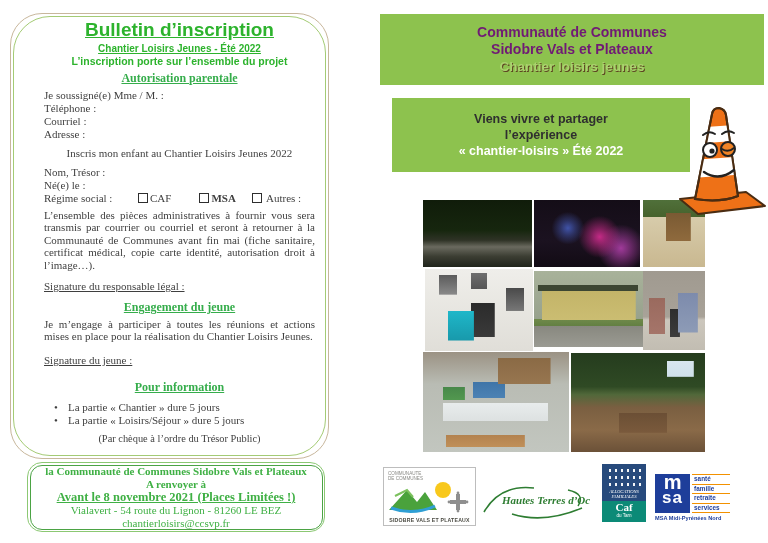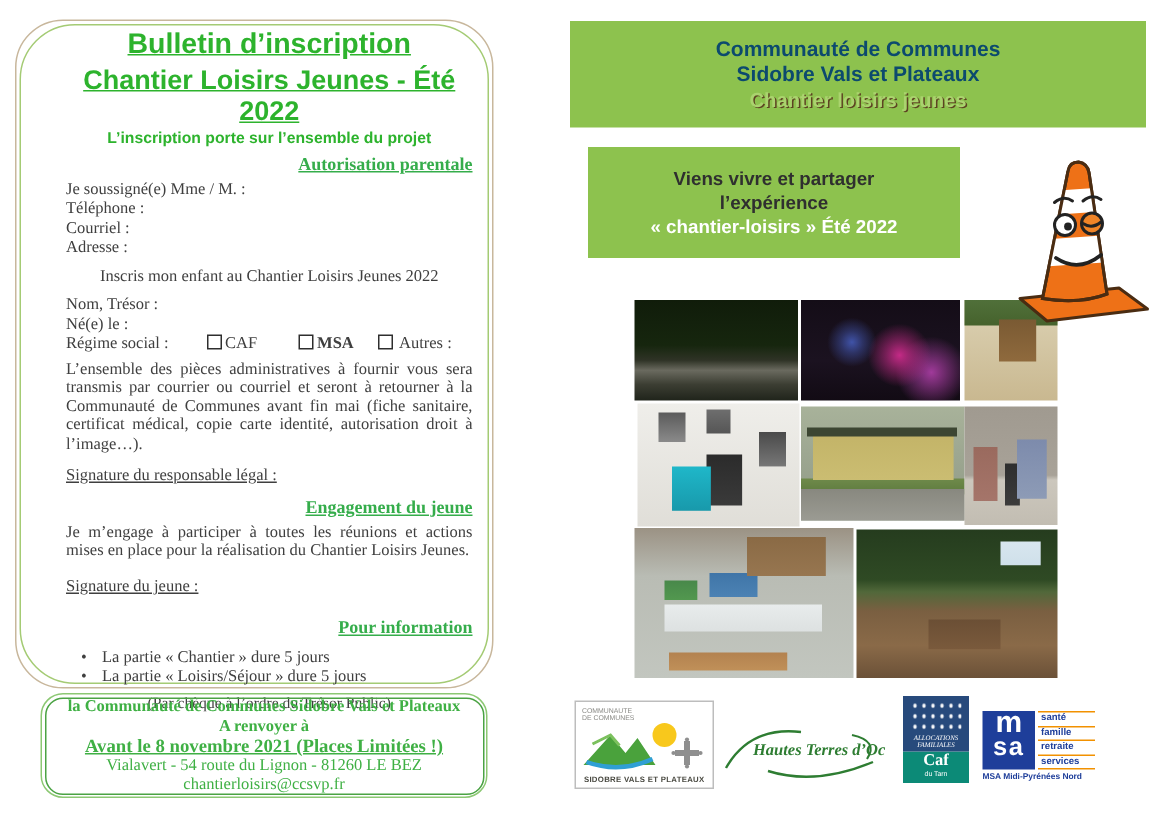--- a/index.html
+++ b/index.html
@@ -5,25 +5,25 @@
   html,body{margin:0;padding:0;background:#fff;}
   .page{position:relative;width:768px;height:543px;background:#fff;overflow:hidden;
         font-family:"Liberation Serif",serif;color:#3f3f3f;}
   
   .lp-outer{position:absolute;left:10px;top:13px;width:317px;height:444px;
             border:1px solid #c8b79c;border-radius:32px;}
   .lp-inner{position:absolute;inset:2px;border:1.5px solid #a4cb74;border-radius:37px;
             padding:1px 10px 0 30px;box-sizing:border-box;}
   .lp-title{font-family:"Liberation Sans",sans-serif;font-weight:bold;font-size:19px;
             color:#2db32d;text-align:center;text-decoration:underline;margin-top:1px;}
-  .lp-sub{font-family:"Liberation Sans",sans-serif;font-weight:bold;font-size:18px;
+  .lp-sub{font-family:"Liberation Sans",sans-serif;font-weight:bold;font-size:10px;
           color:#2db32d;text-align:center;text-decoration:underline;margin-top:2px;}
   .lp-tag{font-family:"Liberation Sans",sans-serif;font-weight:bold;font-size:10.5px;
           color:#2db32d;text-align:center;margin-top:1px;}
-  .lp-h{font-size:12px;font-weight:bold;color:#35ad4b;text-align:right;
+  .lp-h{font-size:12px;font-weight:bold;color:#35ad4b;text-align:center;
         text-decoration:underline;}
   .h1{margin-top:4px;} .h2{margin-top:8px;} .h3{margin-top:14px;}
   .fline{font-size:11px;line-height:13px;}
   .fields{margin-top:3px;}
   .enroll{font-size:11px;text-align:center;margin-top:6px;margin-bottom:7px;}
   .row-school{display:flex;font-size:11px;line-height:13px;}
   .row-school .sc{width:168px;}
   .regime{display:flex;align-items:center;font-size:11px;line-height:13px;}
   .regime .rl{width:80px;}
   .cb{display:inline-block;width:8px;height:8px;border:1.4px solid #2e2e2e;
@@ -44,24 +44,24 @@
   .rb-inner{position:absolute;inset:1.5px;border:1.5px solid #4ba344;border-radius:12px;
             display:flex;flex-direction:column;justify-content:center;text-align:center;
             color:#3fb044;}
   .rb1{font-size:11px;font-weight:bold;line-height:12.5px;}
   .rb3{font-size:12.5px;font-weight:bold;text-decoration:underline;line-height:14px;}
   .rb4{font-size:11px;line-height:12.5px;}
   
   .gbox{position:absolute;background:#8dc24e;font-family:"Liberation Sans",sans-serif;
         display:flex;flex-direction:column;justify-content:center;text-align:center;}
   .box-header{left:380px;top:14px;width:384px;height:71px;}
-  .bh12{font-size:14px;font-weight:bold;color:#0c4a6e;line-height:17px;}
+  .bh12{font-size:14px;font-weight:bold;color:#701a75;line-height:17px;}
   .bh3{font-size:13.5px;font-weight:bold;color:#aad36e;line-height:17px;
        text-shadow:1px 1px 0 #5d4322;}
-  .box-banner{left:392px;top:98px;width:248px;height:74px;}
+  .box-banner{left:392px;top:98px;width:298px;height:74px;}
   .bn12{font-size:12.5px;font-weight:bold;color:#2f2f2f;line-height:16px;}
   .bn3{font-size:12.5px;font-weight:bold;color:#ffffff;line-height:16px;}
   .cone{position:absolute;left:670px;top:104px;width:98px;height:112px;z-index:5;}
   
   .collage{position:absolute;left:423px;top:200px;width:282px;height:252px;}
   .ph{position:absolute;}
   .p1{left:0;top:0;width:109px;height:67px;background:
       linear-gradient(180deg,#101c0a 0%,#16260e 45%,#2f3326 60%,#6a6a5f 70%,#3c3e33 84%,#20241b 100%);}
   .p2{left:111px;top:0;width:106px;height:67px;background:
       radial-gradient(circle at 62% 55%,#c42a86 0,rgba(196,42,134,.55) 12%,transparent 28%),

